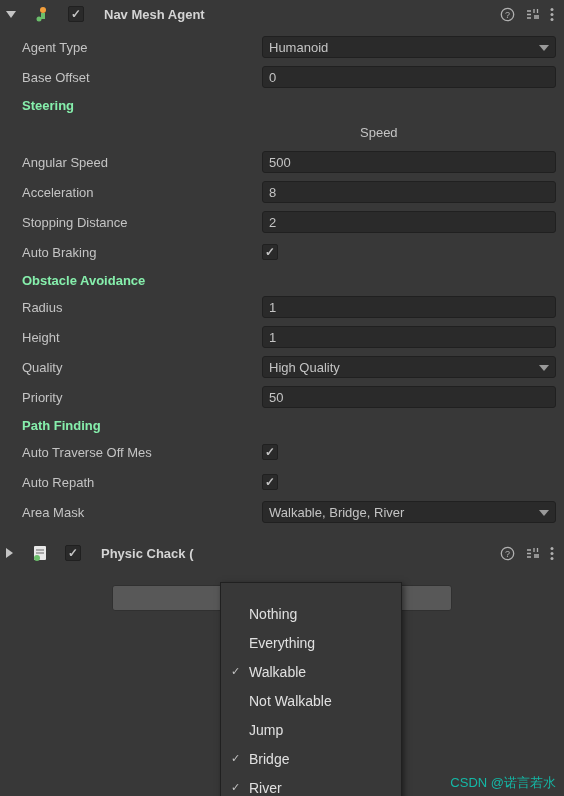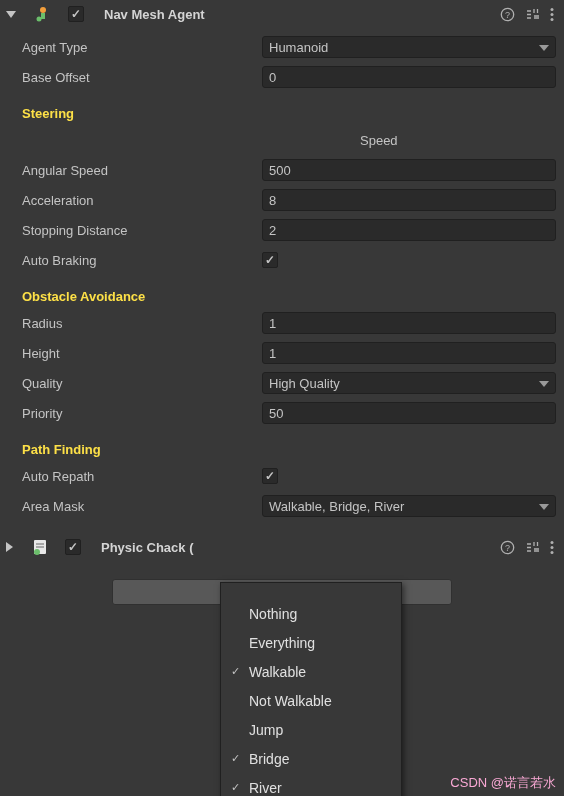--- a/index.html
+++ b/index.html
@@ -106,22 +106,22 @@
     position: absolute;
     right: 6px;
     top: 8px;
     width: 0; height: 0;
     border-left: 5px solid transparent;
     border-right: 5px solid transparent;
     border-top: 6px solid #9A9A9A;
   }
   .section-title {
     font-weight: bold;
-    color: #fde047;
-    margin-top: 14px;
+    color: #86efac;
+    margin-top: 6px;
     margin-bottom: 4px;
   }
   .add-button {
     width: 340px;
     height: 26px;
     margin: 10px auto 0;
     background: #585858;
     border: 1px solid #303030;
     border-radius: 3px;
     color: #D4D4D4;
@@ -153,21 +153,21 @@
   .popup-check {
     width: 18px;
     font-size: 11px;
     color: #C4C4C4;
   }
   .watermark {
     position: absolute;
     right: 8px;
     bottom: 4px;
     font-size: 13px;
-    color: #f9a8d4;
+    color: #14b8a6;
     z-index: 5;
   }
 </style>
 </head>
 <body>
 
 <div class="component-header">
   <div class="foldout"></div>
   <div class="comp-icon">
     <svg width="18" height="18" viewBox="0 0 18 18">
@@ -264,20 +264,26 @@
   </div>
   <div class="row">
     <div class="label">Priority</div>
     <div class="field">
         <input class="num-input" value="50" style="">
       </div>
   </div>
 
   <div class="section-title">Path Finding</div>
   <div class="row">
+    <div class="label">Auto Traverse Off Mes</div>
+    <div class="field">
+        <div class="checkbox checked"></div>
+      </div>
+  </div>
+  <div class="row">
     <div class="label">Auto Repath</div>
     <div class="field">
         <div class="checkbox checked"></div>
       </div>
   </div>
   <div class="row">
     <div class="label">Area Mask</div>
     <div class="field">
         <div class="dropdown">Walkable, Bridge, River</div>
       </div>

